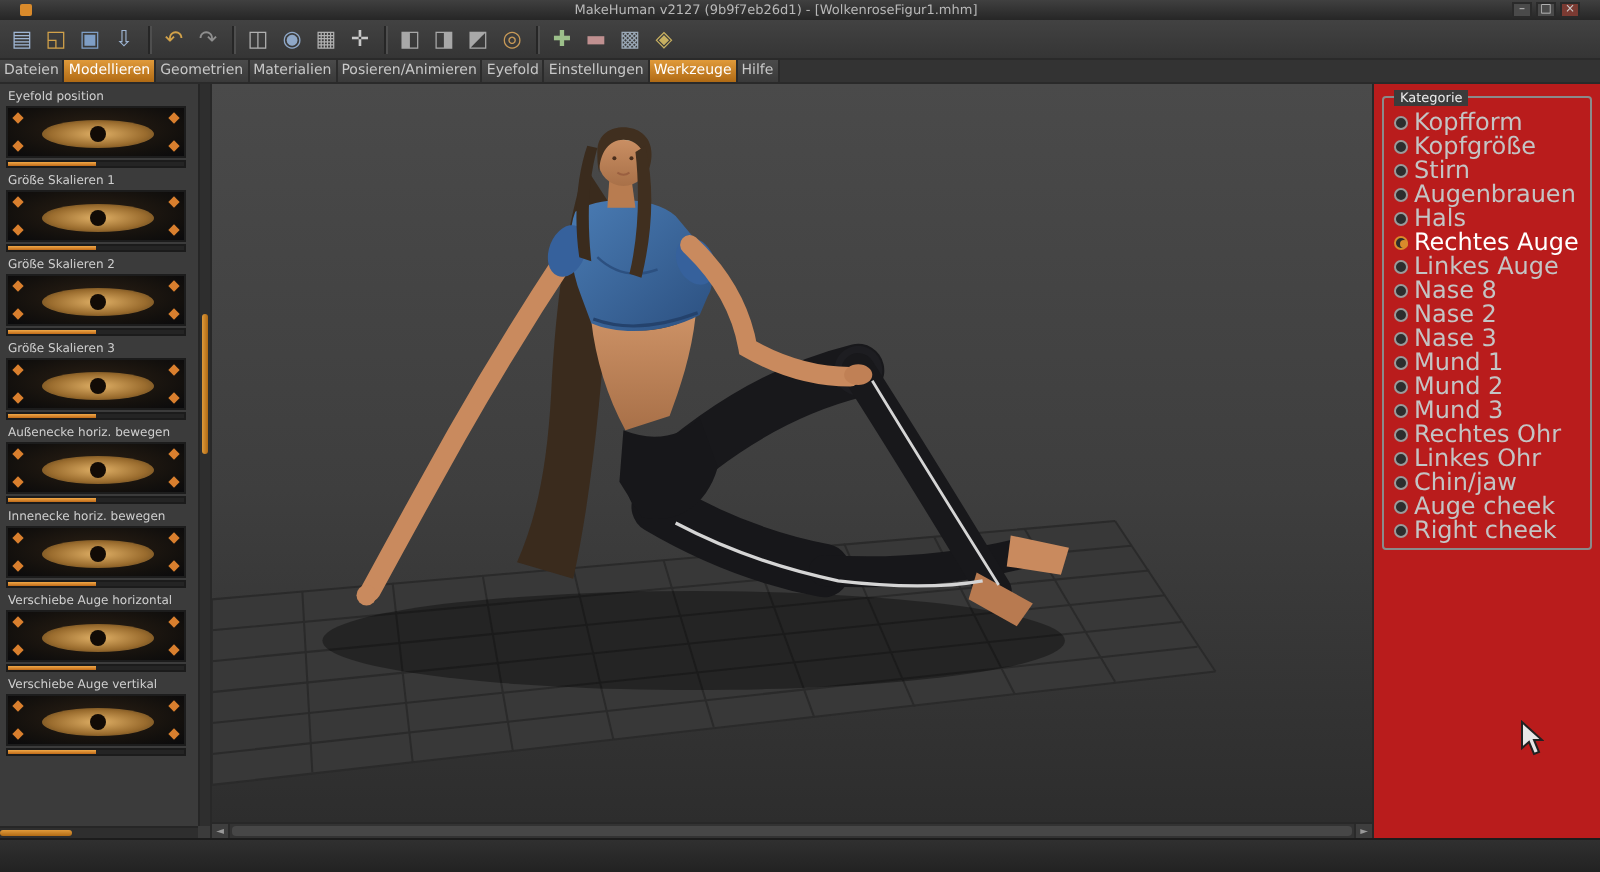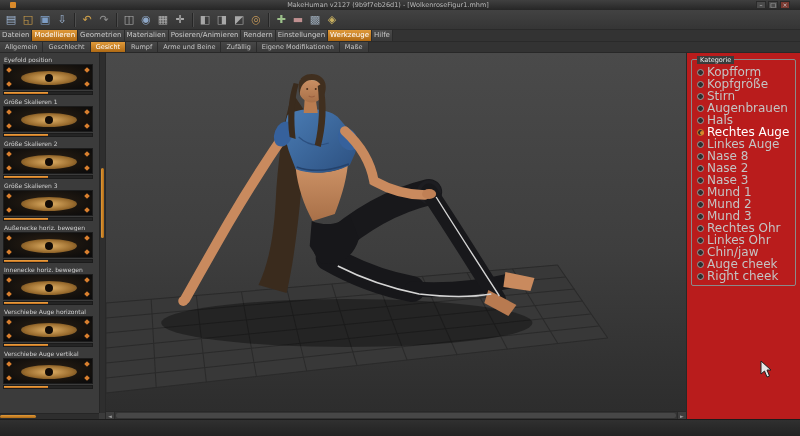--- a/index.html
+++ b/index.html
@@ -122,34 +122,24 @@
         <div class="tb-icon" style="color:#9aa8b6">▩</div>
         <div class="tb-icon" style="color:#c8b060">◈</div>
       </div>
     </div>
   <div class="maintabs" id="main-tabs">
       <div class="tab">Dateien</div>
       <div class="tab active">Modellieren</div>
       <div class="tab">Geometrien</div>
       <div class="tab">Materialien</div>
       <div class="tab">Posieren/Animieren</div>
-      <div class="tab">Rendern</div>
+      <div class="tab">Eyefold</div>
       <div class="tab">Einstellungen</div>
       <div class="tab active">Werkzeuge</div>
       <div class="tab">Hilfe</div>
-    </div>
-  <div class="subtabs" id="sub-tabs">
-      <div class="subtab">Allgemein</div>
-      <div class="subtab">Geschlecht</div>
-      <div class="subtab active">Gesicht</div>
-      <div class="subtab">Rumpf</div>
-      <div class="subtab">Arme und Beine</div>
-      <div class="subtab">Zufällig</div>
-      <div class="subtab">Eigene Modifikationen</div>
-      <div class="subtab">Maße</div>
     </div>
 
   <div class="content">
 
     <div class="left-panel">
       <div id="mod-list">
   <div class="mod">
     <div class="mod-label">Eyefold position</div>
     <div class="mod-thumb">
       <span class="eye-iris"></span>

